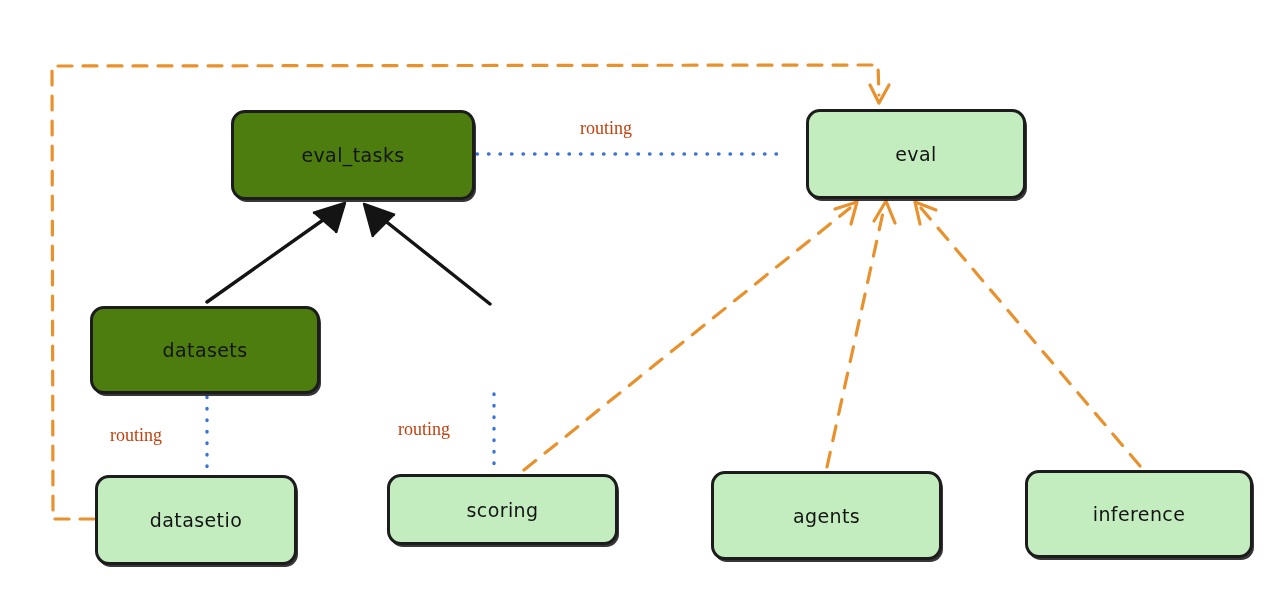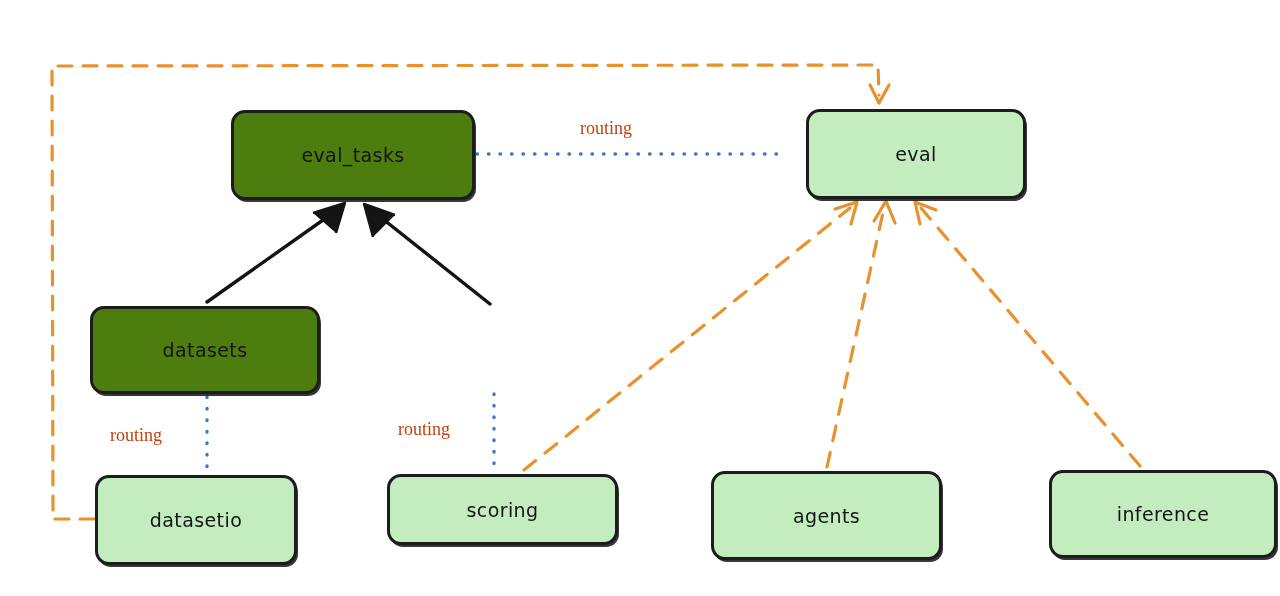--- a/index.html
+++ b/index.html
@@ -101,21 +101,21 @@
   </div>
 
   <div class="node green" style="left:387px; top:474px; width:231px; height:71px;">
     <span>scoring</span>
   </div>
 
   <div class="node green" style="left:711px; top:471px; width:231px; height:89px;">
     <span>agents</span>
   </div>
 
-  <div class="node green" style="left:1025px; top:470px; width:228px; height:88px;margin-left:24px;">
+  <div class="node green" style="left:1025px; top:470px; width:228px; height:88px;">
     <span>inference</span>
   </div>
 
   <div class="edge-label" style="left:580px; top:118px;">routing</div>
 
   <div class="edge-label" style="left:110px; top:425px;">routing</div>
 
   <div class="edge-label" style="left:398px; top:419px;">routing</div>
 
 </div>

